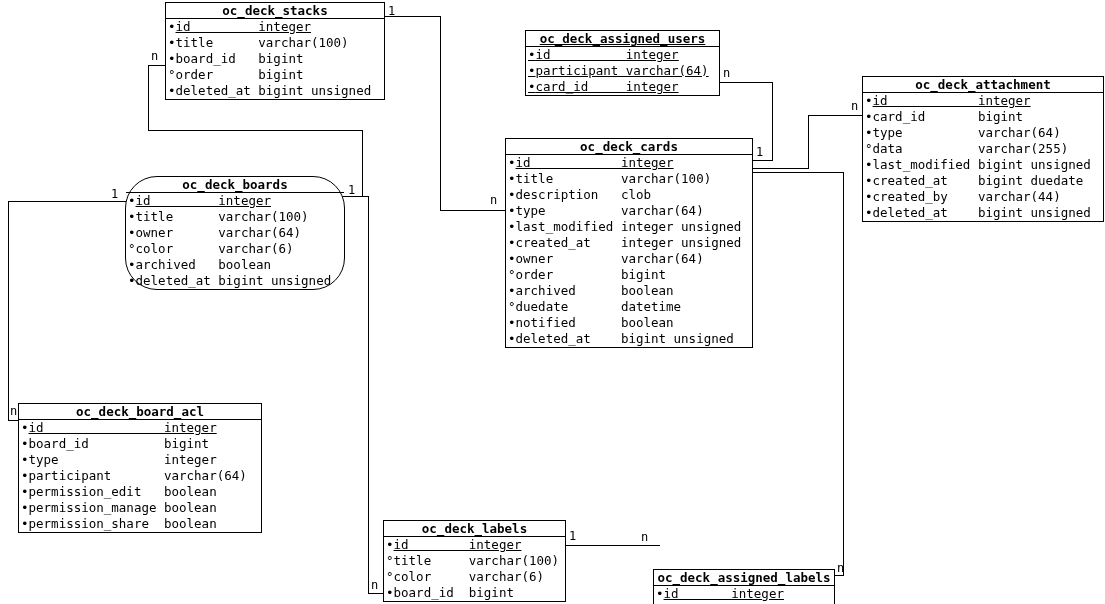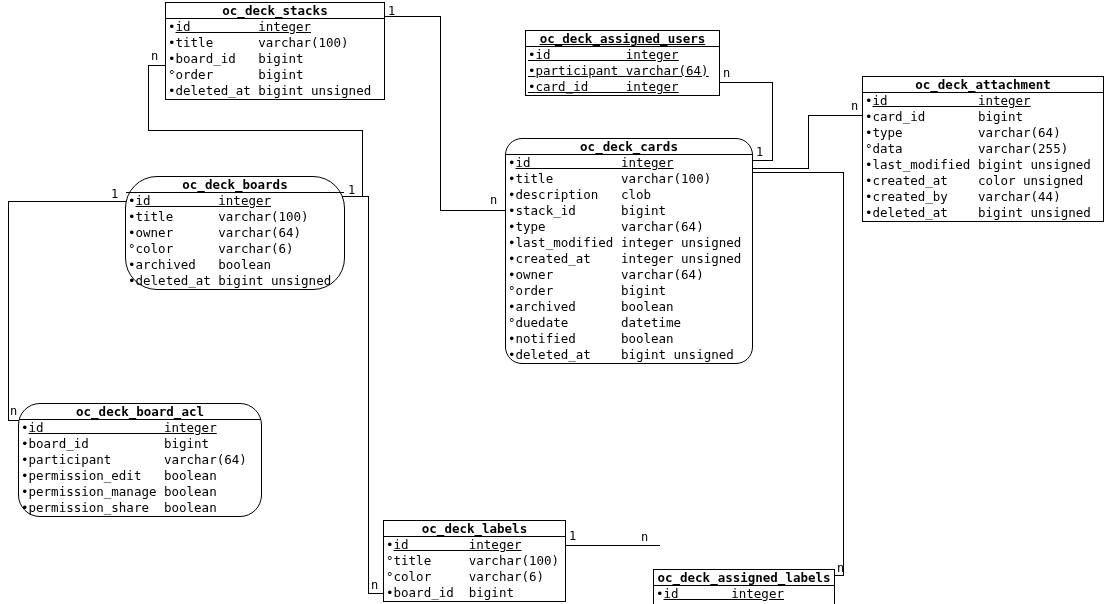--- a/index.html
+++ b/index.html
@@ -59,53 +59,53 @@
         <div class="frow"><span class="marker">•</span><span class="ftext">participant varchar(64)</span></div>
         <div class="frow"><span class="marker">•</span><span class="ftext">card_id     integer</span></div>
       </div>
       <div class="table" style="left: 862px; top: 76px; width: 242px;">
         <div class="thead">oc_deck_attachment</div>
         <div class="frow"><span class="marker">•</span><span class="ftext pk">id            integer</span></div>
         <div class="frow"><span class="marker">•</span><span class="ftext">card_id       bigint</span></div>
         <div class="frow"><span class="marker">•</span><span class="ftext">type          varchar(64)</span></div>
         <div class="frow"><span class="marker">°</span><span class="ftext">data          varchar(255)</span></div>
         <div class="frow"><span class="marker">•</span><span class="ftext">last_modified bigint unsigned</span></div>
-        <div class="frow"><span class="marker">•</span><span class="ftext">created_at    color unsigned</span></div>
+        <div class="frow"><span class="marker">•</span><span class="ftext">created_at    bigint duedate</span></div>
         <div class="frow"><span class="marker">•</span><span class="ftext">created_by    varchar(44)</span></div>
         <div class="frow"><span class="marker">•</span><span class="ftext">deleted_at    bigint unsigned</span></div>
       </div>
       <div class="table" style="left: 125px; top: 176px; width: 220px; border-radius: 32px;">
         <div class="thead">oc_deck_boards</div>
         <div class="frow"><span class="marker">•</span><span class="ftext pk">id         integer</span></div>
         <div class="frow"><span class="marker">•</span><span class="ftext">title      varchar(100)</span></div>
         <div class="frow"><span class="marker">•</span><span class="ftext">owner      varchar(64)</span></div>
         <div class="frow"><span class="marker">°</span><span class="ftext">color      varchar(6)</span></div>
         <div class="frow"><span class="marker">•</span><span class="ftext">archived   boolean</span></div>
         <div class="frow"><span class="marker">•</span><span class="ftext">deleted_at bigint unsigned</span></div>
       </div>
-      <div class="table" style="left: 505px; top: 138px; width: 248px; border-radius: 17px;">
+      <div class="table" style="left: 505px; top: 138px; width: 248px;">
         <div class="thead">oc_deck_cards</div>
         <div class="frow"><span class="marker">•</span><span class="ftext pk">id            integer</span></div>
         <div class="frow"><span class="marker">•</span><span class="ftext">title         varchar(100)</span></div>
         <div class="frow"><span class="marker">•</span><span class="ftext">description   clob</span></div>
-        <div class="frow"><span class="marker">•</span><span class="ftext">stack_id      bigint</span></div>
         <div class="frow"><span class="marker">•</span><span class="ftext">type          varchar(64)</span></div>
         <div class="frow"><span class="marker">•</span><span class="ftext">last_modified integer unsigned</span></div>
         <div class="frow"><span class="marker">•</span><span class="ftext">created_at    integer unsigned</span></div>
         <div class="frow"><span class="marker">•</span><span class="ftext">owner         varchar(64)</span></div>
         <div class="frow"><span class="marker">°</span><span class="ftext">order         bigint</span></div>
         <div class="frow"><span class="marker">•</span><span class="ftext">archived      boolean</span></div>
         <div class="frow"><span class="marker">°</span><span class="ftext">duedate       datetime</span></div>
         <div class="frow"><span class="marker">•</span><span class="ftext">notified      boolean</span></div>
         <div class="frow"><span class="marker">•</span><span class="ftext">deleted_at    bigint unsigned</span></div>
       </div>
-      <div class="table" style="left: 18px; top: 403px; width: 244px; border-radius: 22px;">
+      <div class="table" style="left: 18px; top: 403px; width: 244px;">
         <div class="thead">oc_deck_board_acl</div>
         <div class="frow"><span class="marker">•</span><span class="ftext pk">id                integer</span></div>
         <div class="frow"><span class="marker">•</span><span class="ftext">board_id          bigint</span></div>
+        <div class="frow"><span class="marker">•</span><span class="ftext">type              integer</span></div>
         <div class="frow"><span class="marker">•</span><span class="ftext">participant       varchar(64)</span></div>
         <div class="frow"><span class="marker">•</span><span class="ftext">permission_edit   boolean</span></div>
         <div class="frow"><span class="marker">•</span><span class="ftext">permission_manage boolean</span></div>
         <div class="frow"><span class="marker">•</span><span class="ftext">permission_share  boolean</span></div>
       </div>
       <div class="table" style="left: 383px; top: 520px; width: 183px;">
         <div class="thead">oc_deck_labels</div>
         <div class="frow"><span class="marker">•</span><span class="ftext pk">id        integer</span></div>
         <div class="frow"><span class="marker">°</span><span class="ftext">title     varchar(100)</span></div>
         <div class="frow"><span class="marker">°</span><span class="ftext">color     varchar(6)</span></div>

